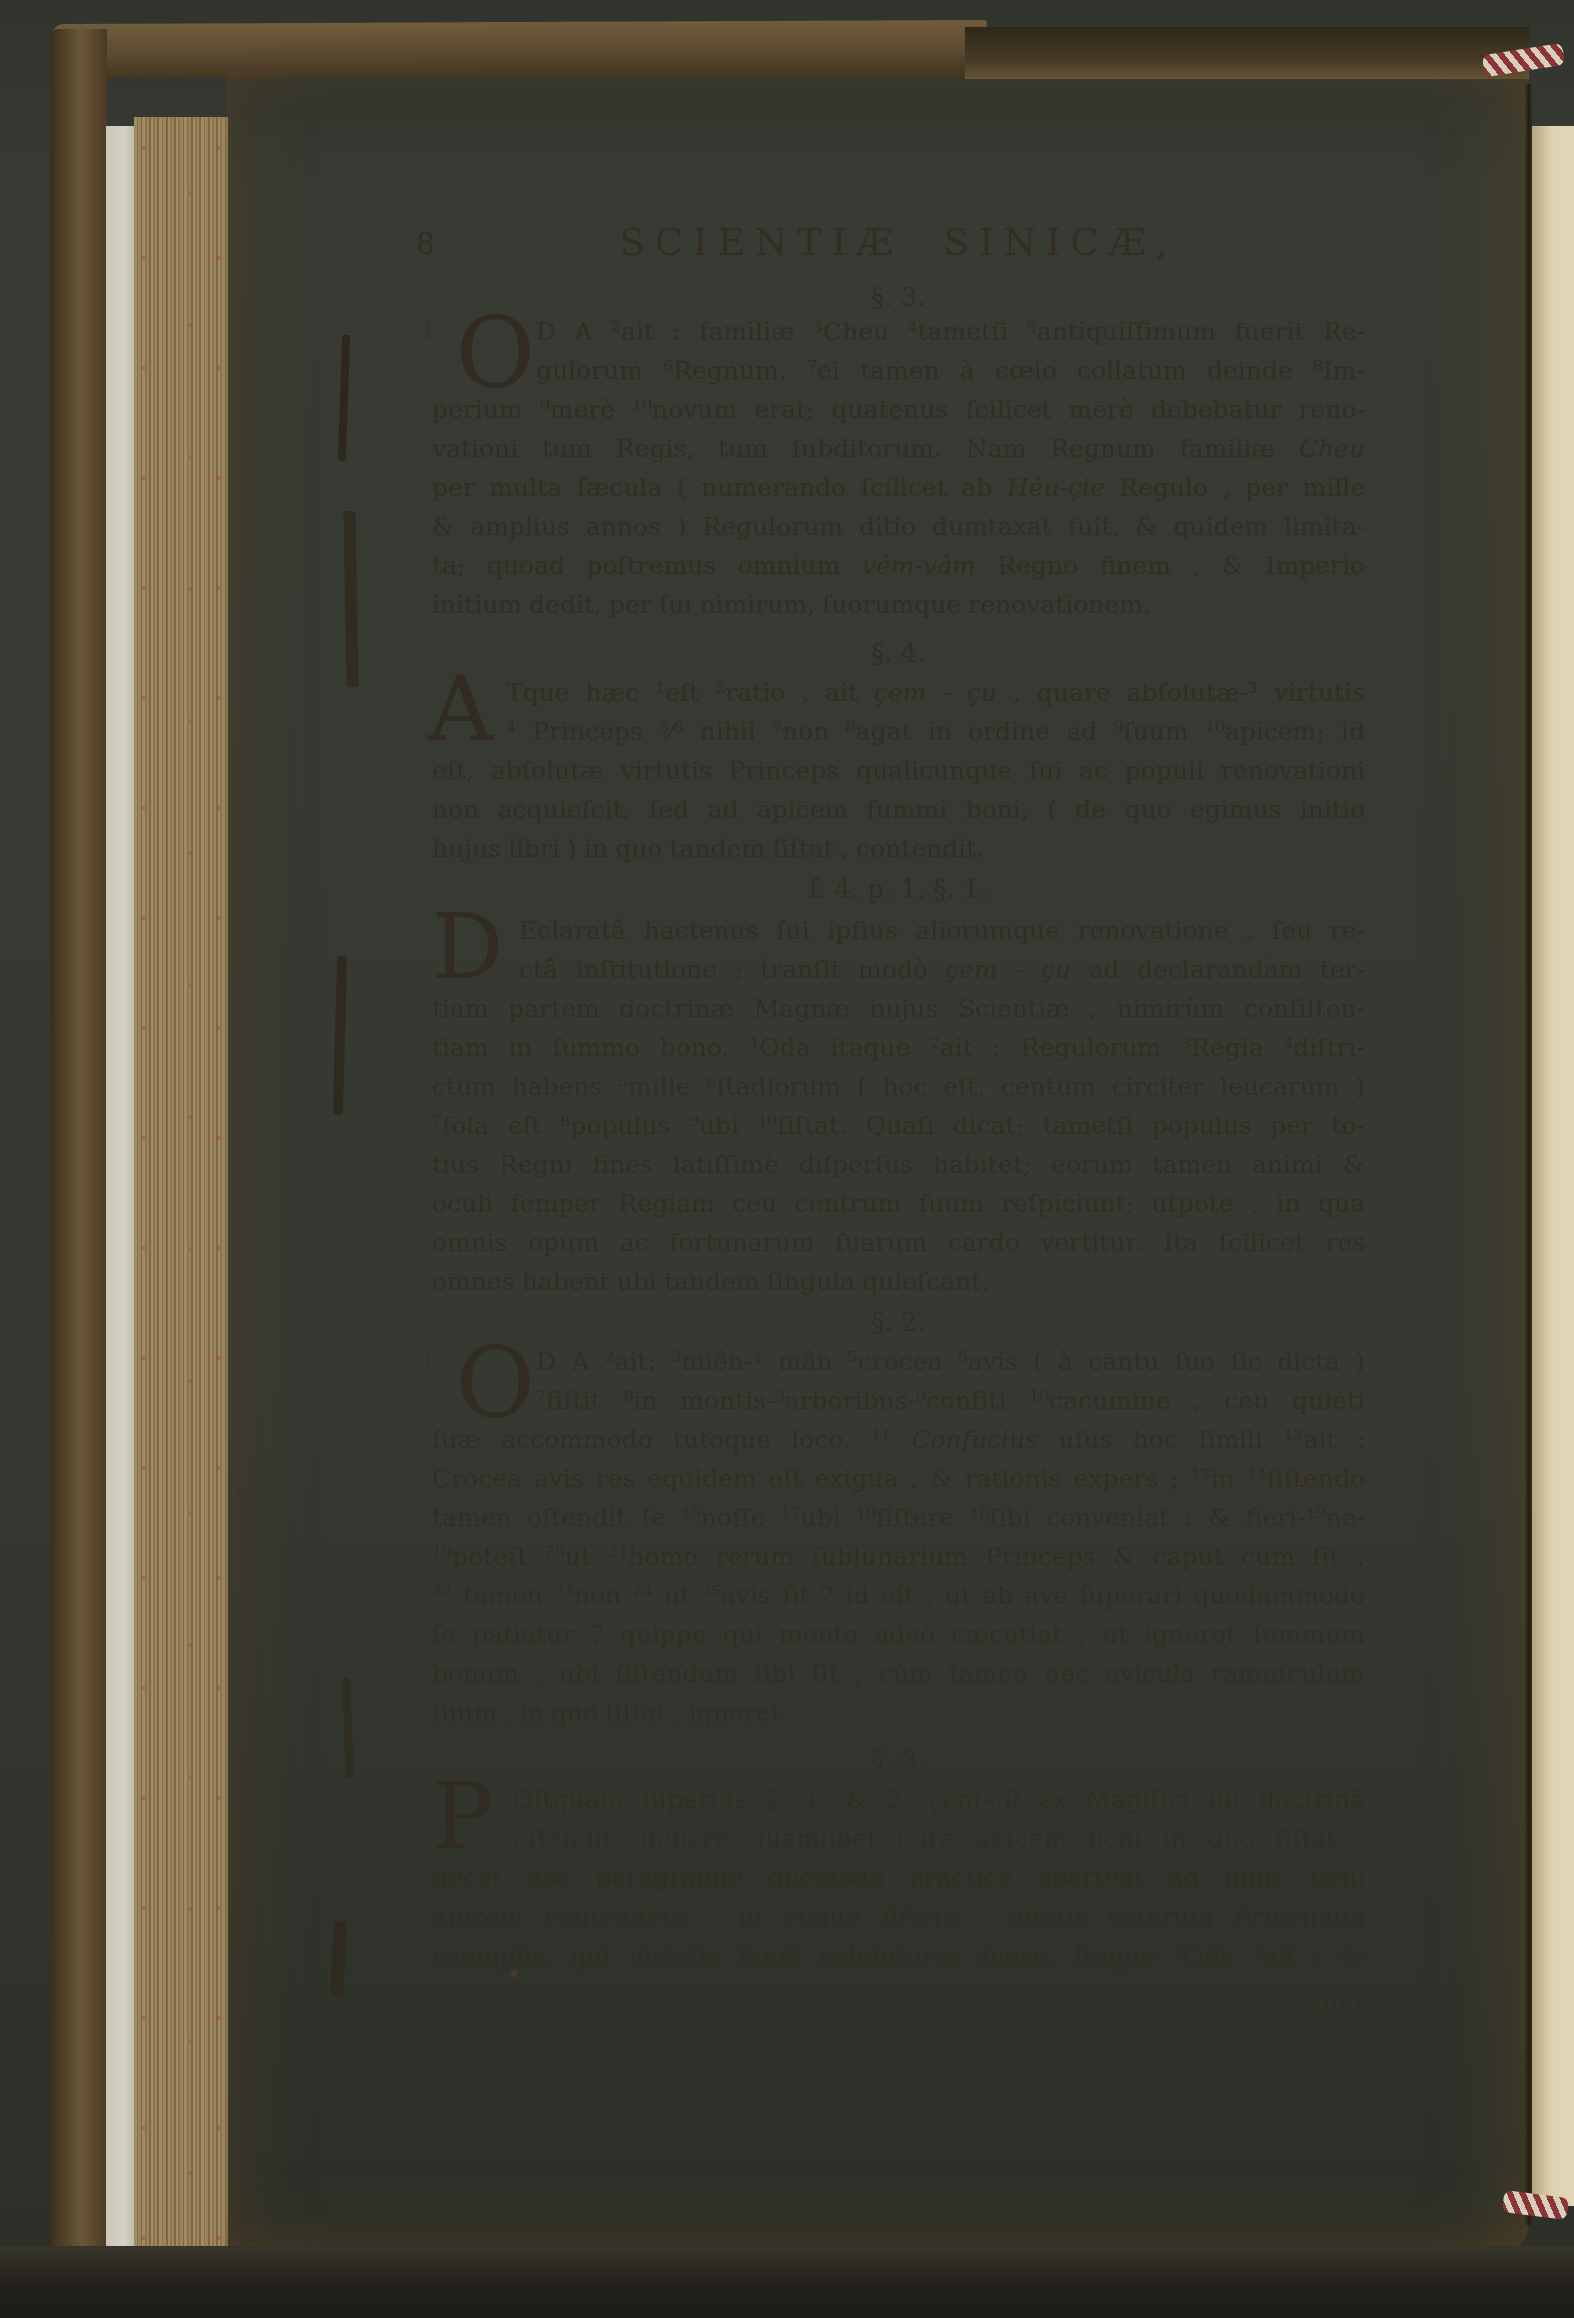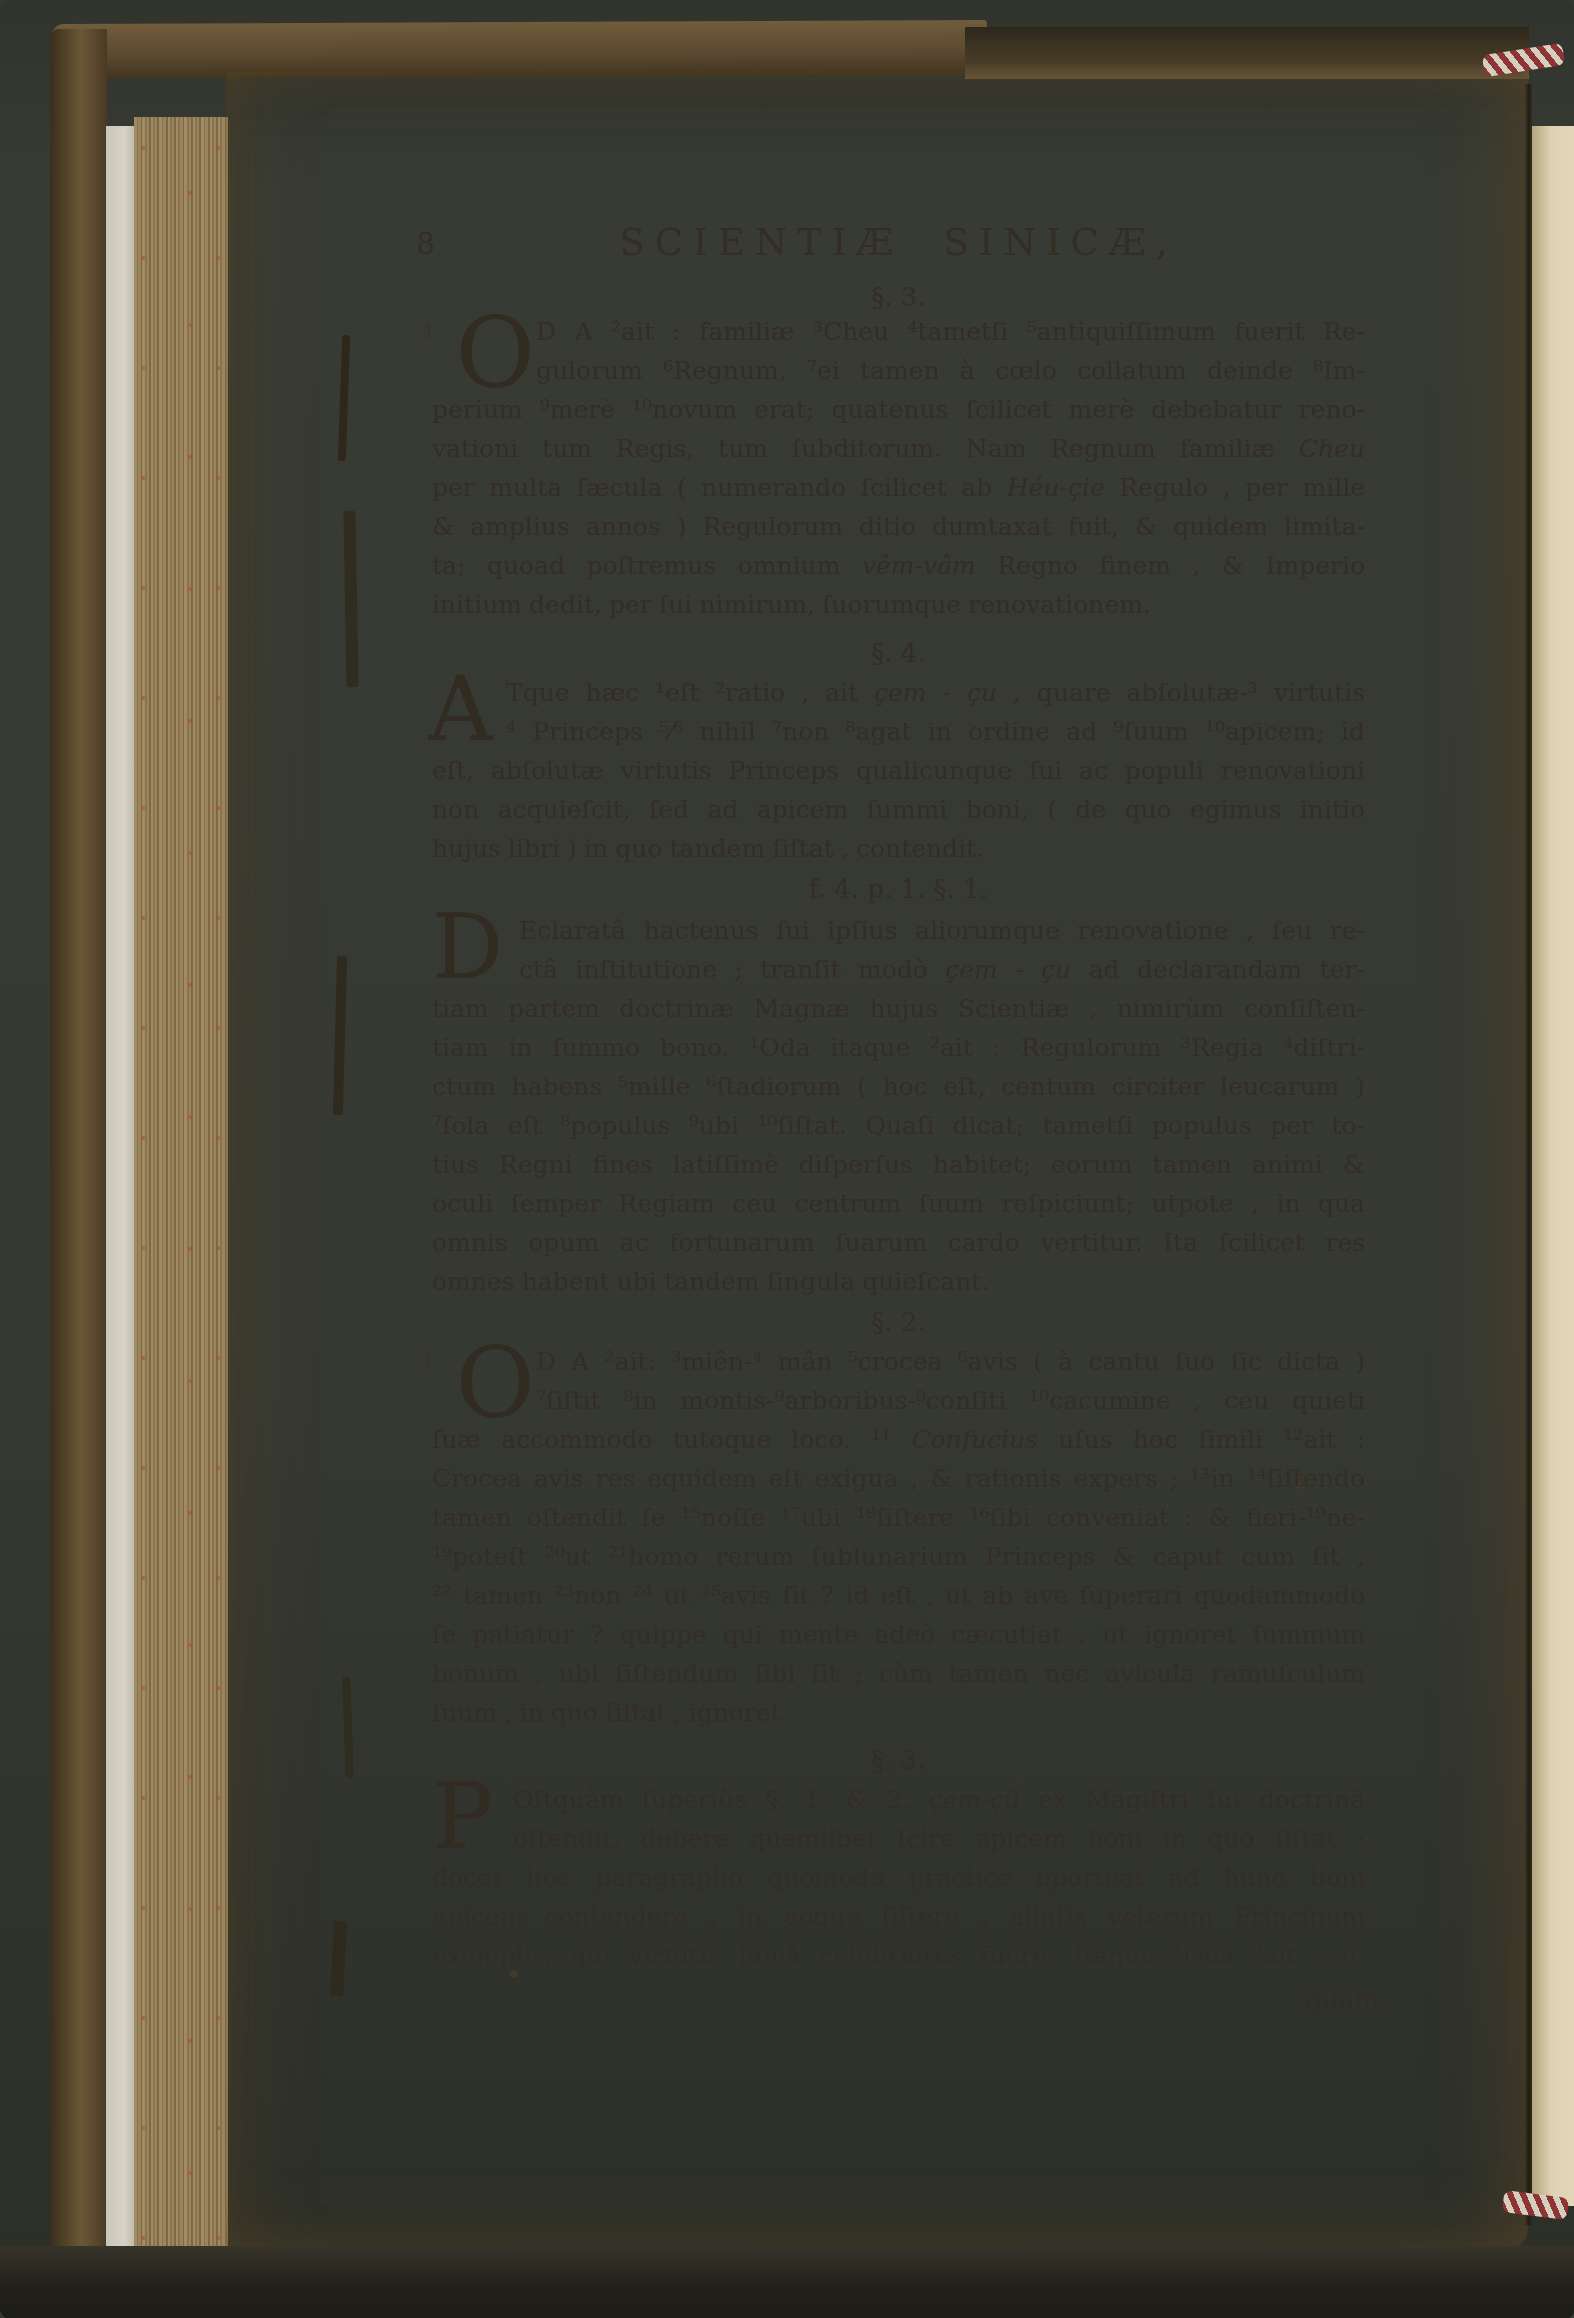--- a/index.html
+++ b/index.html
@@ -1,18 +1,18 @@
 <!DOCTYPE html>
 <html style="font-size:13.4px"><head>
 <meta charset="utf-8">
 <style>
   html,body{margin:0;padding:0;background:#343830;}
   #scene{position:relative;width:1575px;height:2319px;background:
     linear-gradient(180deg,#31342c 0%,#383b33 8%,#363932 60%,#2c2f28 100%);
-    overflow:hidden;font-family:"DejaVu Serif",serif;border-radius:11px;}
+    overflow:hidden;font-family:"DejaVu Serif",serif;}
 
   
   .cover-left{position:absolute;left:50px;top:28.5px;width:57px;height:2255px;
     background:linear-gradient(90deg,#3a2e1c,#6b5737 55%,#4a3a24);
     border-radius:8.4px 0 0 11.7px;}
   .cover-top{position:absolute;left:52px;top:22px;width:935px;height:54px;
     background:linear-gradient(180deg,#715d3c,#5a4830 60%,#443621);
     border-radius:11.7px 3.4px 0 0;transform:rotate(-.25deg);}
   .top-shadow{position:absolute;left:965px;top:27px;width:564px;height:52px;
     background:linear-gradient(180deg,#2e281c,#4a3d27 70%,#6a5a3d);}

